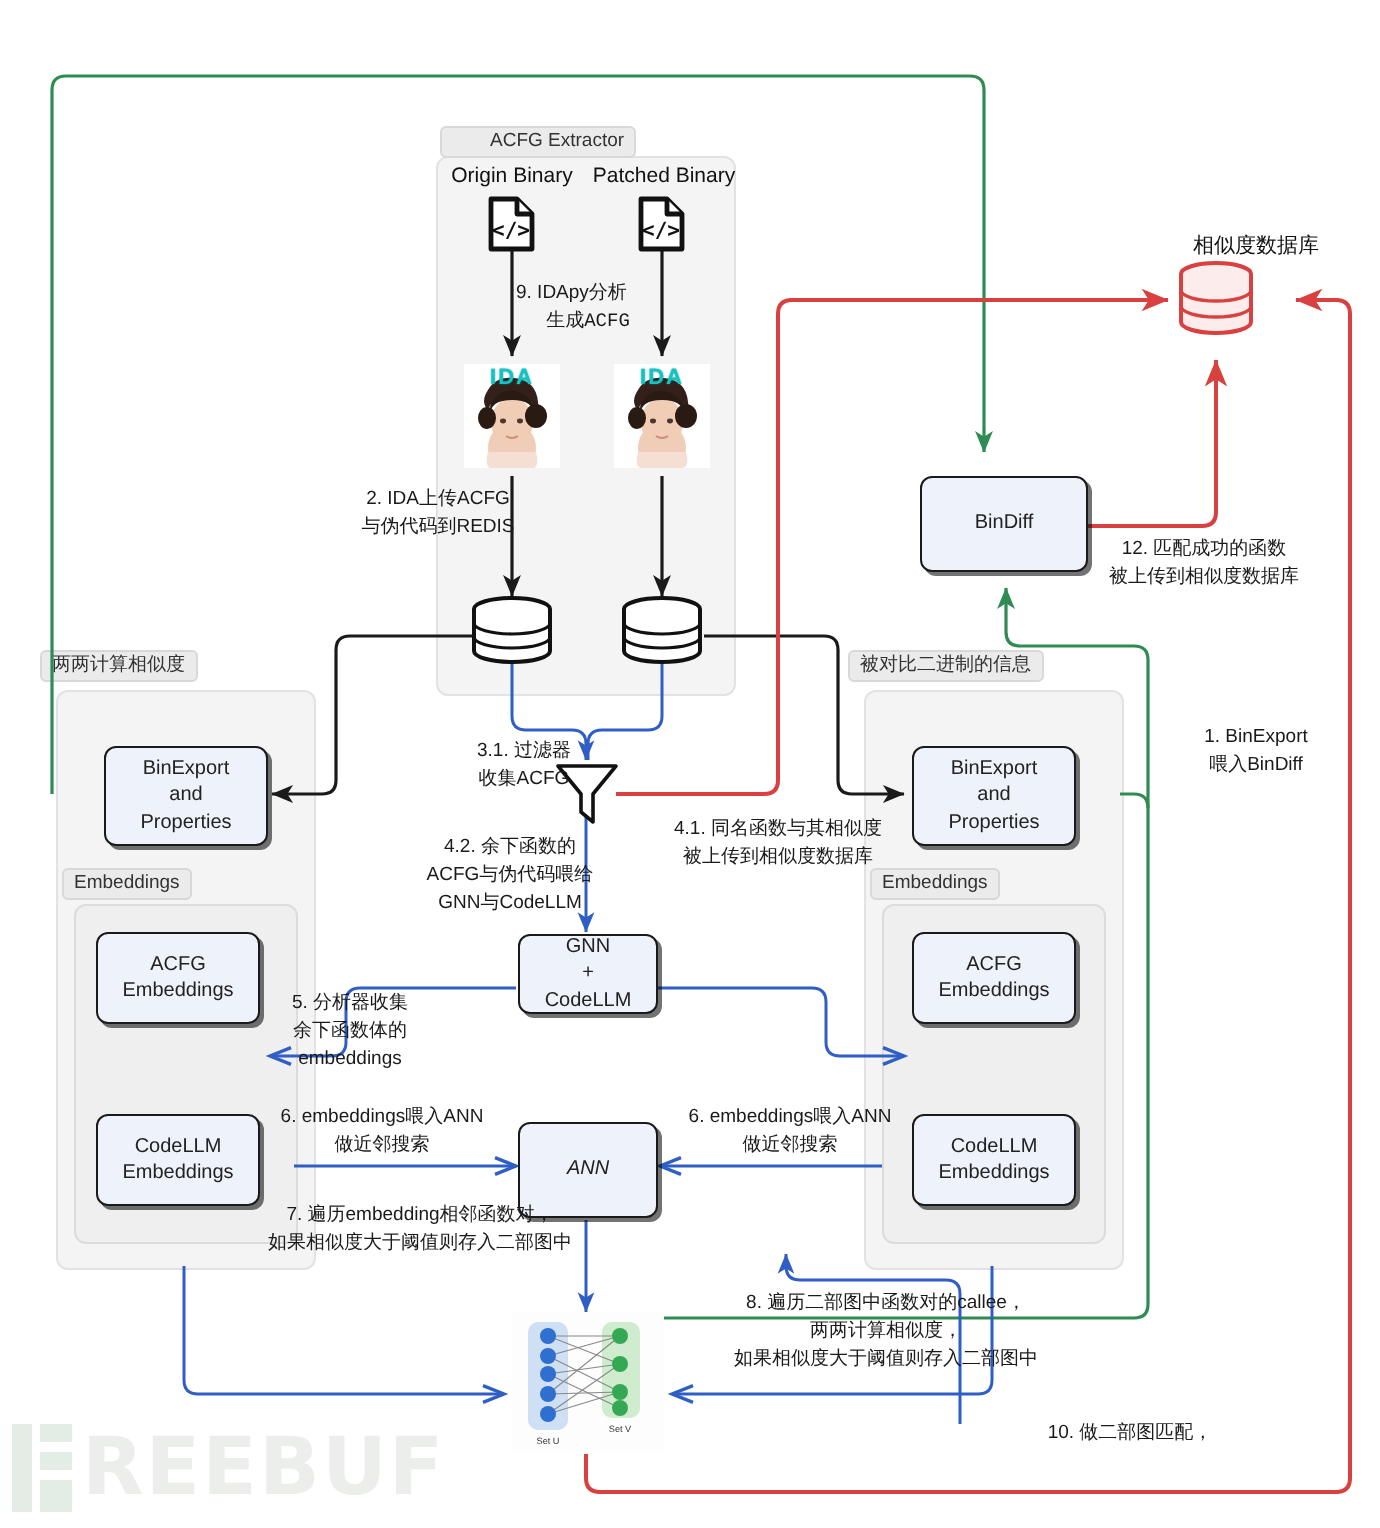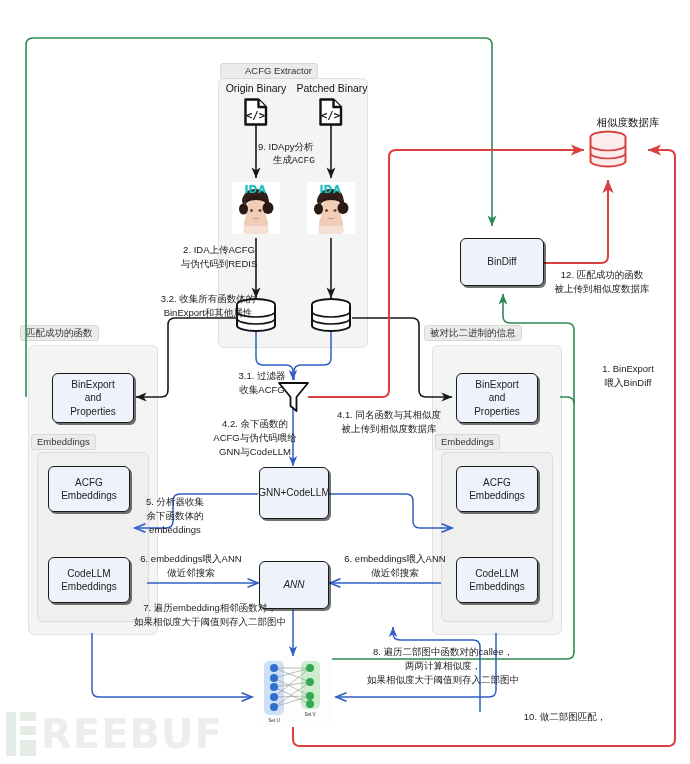--- a/index.html
+++ b/index.html
@@ -111,21 +111,21 @@
 </style>
 </head>
 <body>
 
 <div id="stage">
 
   <div class="grp" style="left:218px;top:78px;width:148px;height:268px;"></div>
   <div class="grp-label" style="left:220px;top:63px;padding-left:24px;">ACFG Extractor</div>
 
   <div class="grp" style="left:28px;top:345px;width:128px;height:288px;"></div>
-  <div class="grp-label" style="left:20px;top:325px;">匹配成功的函数</div>
+  <div class="grp-label" style="left:20px;top:325px;">两两计算相似度</div>
 
   <div class="grp inner" style="left:37px;top:452px;width:110px;height:168px;"></div>
   <div class="grp-label" style="left:31px;top:434px;">Embeddings</div>
 
   <div class="grp" style="left:432px;top:345px;width:128px;height:288px;"></div>
   <div class="grp-label" style="left:424px;top:325px;">被对比二进制的信息</div>
 
   <div class="grp inner" style="left:441px;top:452px;width:110px;height:168px;"></div>
   <div class="grp-label" style="left:435px;top:434px;">Embeddings</div>
 
@@ -351,21 +351,21 @@
 
     <div class="box" style="left:456px;top:466px;width:82px;height:46px;flex-direction:column;">
       <span>ACFG</span>
       <span>Embeddings</span>
     </div>
     <div class="box" style="left:456px;top:557px;width:82px;height:46px;flex-direction:column;">
       <span>CodeLLM</span>
       <span>Embeddings</span>
     </div>
 
-    <div class="box" style="left:259px;top:467px;width:70px;height:52px;flex-direction:row;">
+    <div class="box" style="left:259px;top:467px;width:70px;height:40px;flex-direction:column;">
       <span>GNN</span>
       <span>+</span>
       <span>CodeLLM</span>
     </div>
 
     <div class="box" style="left:259px;top:561px;width:70px;height:48px;font-style:italic;">
       <span>ANN</span>
     </div>
 
     <div class="bipartite" style="left:256px;top:656px;width:76px;height:70px;">
@@ -406,24 +406,20 @@
     <div class="cap" style="left:258px;top:140px;width:110px;text-align:left;">
       <div>9. IDApy分析</div>
       <div style="text-align:center;width:72px;font-family:Liberation Mono, monospace;">生成ACFG</div>
     </div>
 
     <div class="cap" style="left:169px;top:243px;width:100px;text-align:center;">
       <div>2. IDA上传ACFG</div>
       <div>与伪代码到REDIS</div>
     </div>
 
-    <div class="cap" style="left:146px;top:292px;width:124px;text-align:center;">
-      <div>3.2. 收集所有函数体的</div>
-      <div>BinExport和其他属性</div>
-    </div>
 
     <div class="cap" style="left:226px;top:369px;width:72px;text-align:center;">
       <div>3.1. 过滤器</div>
       <div>收集ACFG</div>
     </div>
 
     <div class="cap" style="left:318px;top:408px;width:142px;text-align:center;">
       <div>4.1. 同名函数与其相似度</div>
       <div>被上传到相似度数据库</div>
     </div>

